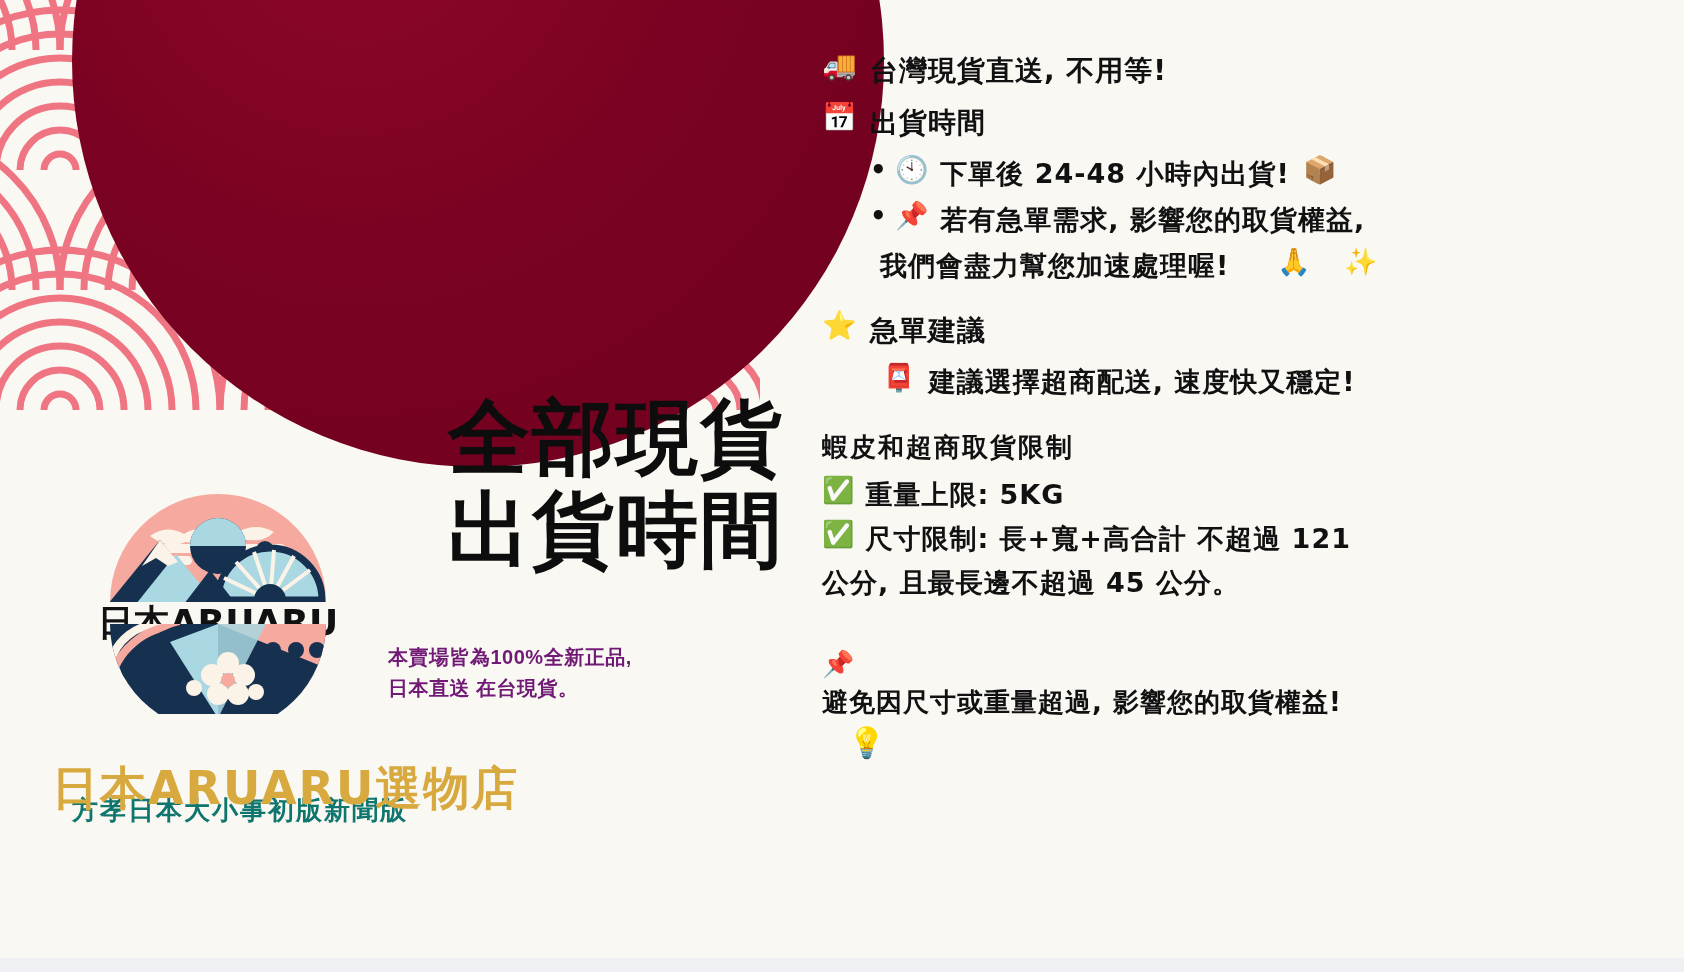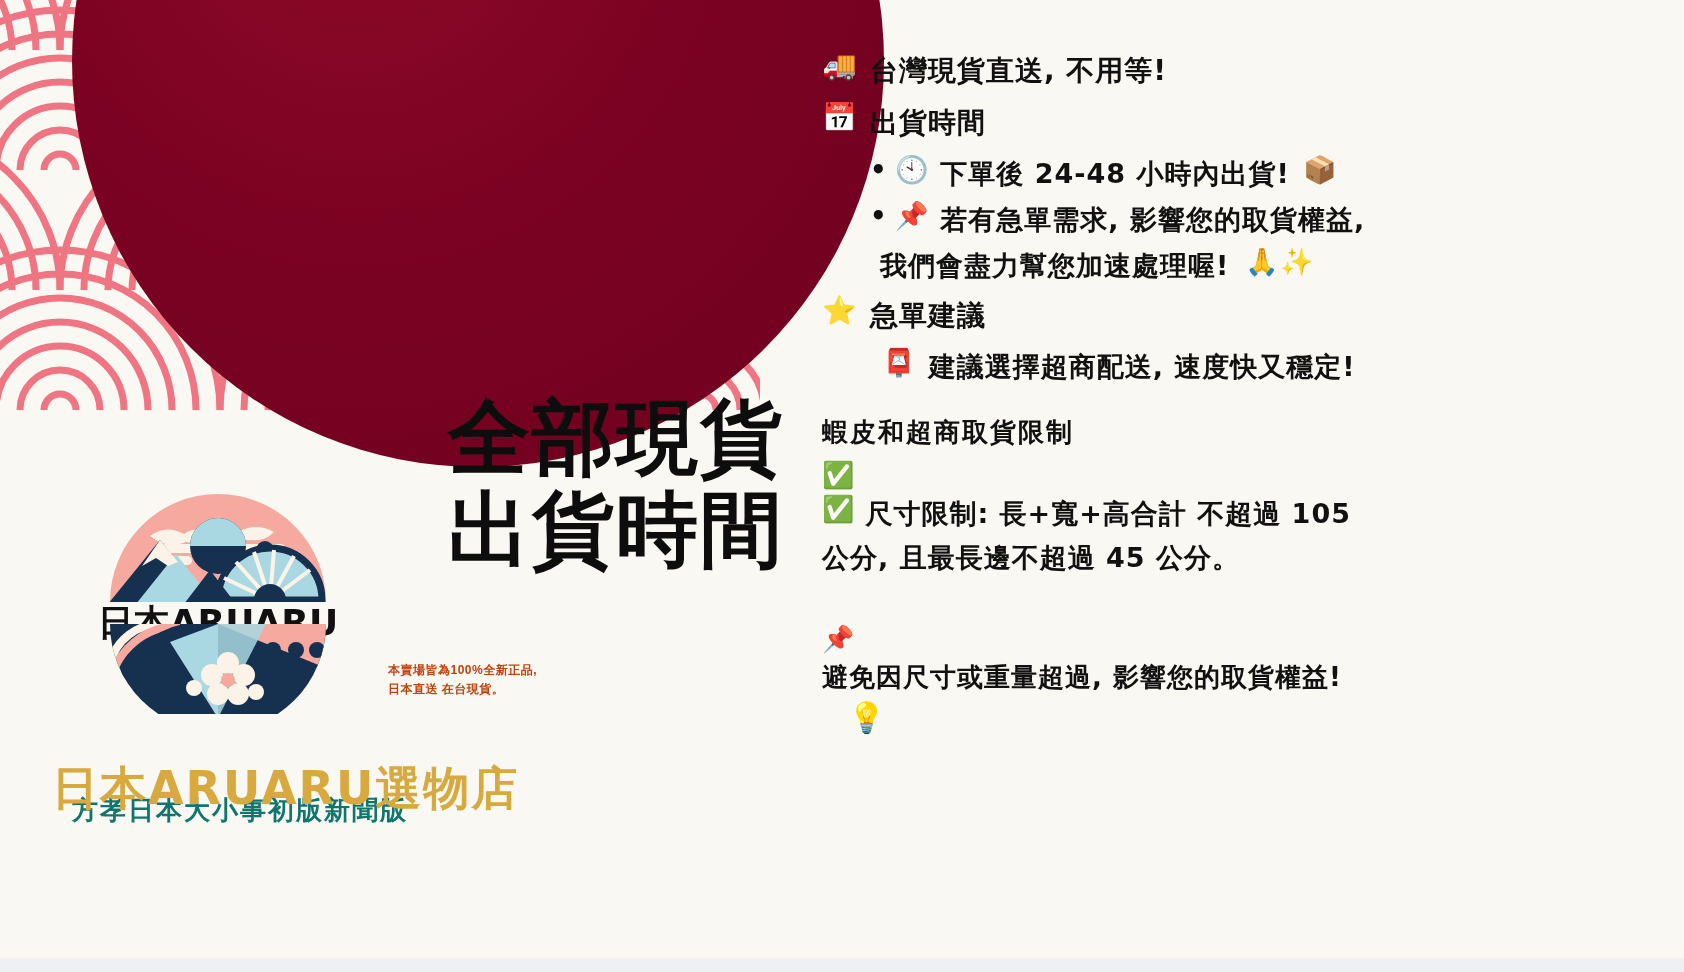--- a/index.html
+++ b/index.html
@@ -51,25 +51,25 @@
     font-size:82px;
     line-height:1.12;
     letter-spacing:2px;
     color:#0d0d0d;
     text-align:right;
     white-space:nowrap;
   }
   #headline .hl-line{display:block;}
 
   #disclaimer{
-    position:absolute;left:388px;top:661px;
-    font-size:12px;
+    position:absolute;left:388px;top:642px;
+    font-size:20px;
     font-weight:bold;
     line-height:1.55;
-    color:#c2410c;
+    color:#701a75;
     letter-spacing:.5px;
   }
   #disclaimer span{display:block;}
 
   #brand-zh{
     position:absolute;left:52px;top:758px;
     font-family:"DejaVu Sans","Liberation Sans",sans-serif;
     font-size:46px;
     font-weight:bold;
     color:#d8a93e;
@@ -125,21 +125,22 @@
     flex:0 0 auto;
     margin-right:8px;
     font-size:26px;
     line-height:1.15;
   }
   .bullet-row .emo{font-size:27px;margin-right:10px;}
 
   .cont-row{
     font-size:27px;
     padding-left:58px;
-    margin-bottom:13px;
+    margin-bottom:28px;
+    gap:32px;
   }
   .sub-row{
     font-size:27px;
     padding-left:60px;
     margin-bottom:10px;
   }
   .sub-row .emo{font-size:27px;margin-right:12px;}
 
   .sec-title{
     font-size:26px;
@@ -341,25 +342,26 @@
       <span class="emo">📮</span>
       <span class="txt">建議選擇超商配送, 速度快又穩定!</span>
     </div>
 
     <div class="r-line sec-title">
       <span class="txt">蝦皮和超商取貨限制</span>
     </div>
 
     <div class="r-line chk-row">
       <span class="emo">✅</span>
+      <span class="txt">重量上限: 5KG</span>
     </div>
 
     <div class="r-line chk-row">
       <span class="emo">✅</span>
-      <span class="txt">尺寸限制: 長+寬+高合計 不超過 105</span>
+      <span class="txt">尺寸限制: 長+寬+高合計 不超過 121</span>
     </div>
 
     <div class="r-line plain-row">
       <span class="txt">公分, 且最長邊不超過 45 公分。</span>
     </div>
 
     <div class="gap"></div>
 
     <div class="r-line note-row">
       <span class="emo">📌</span>

